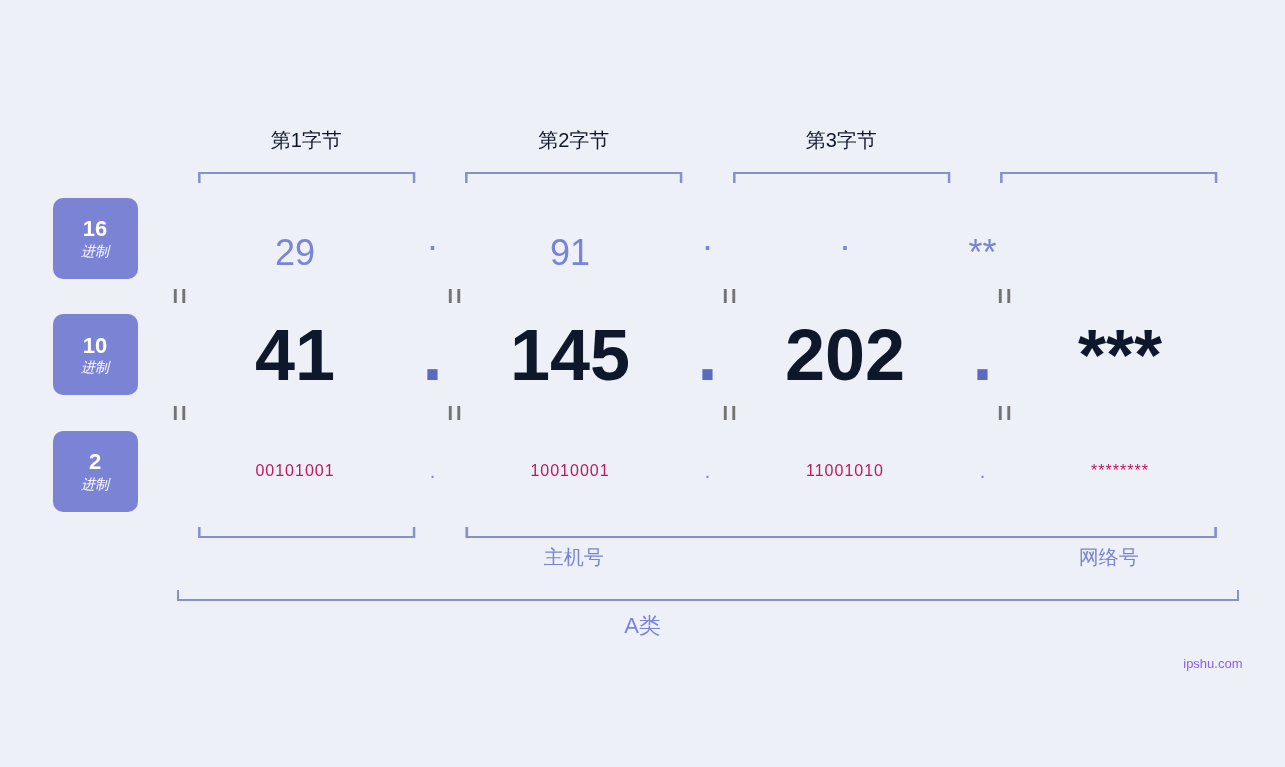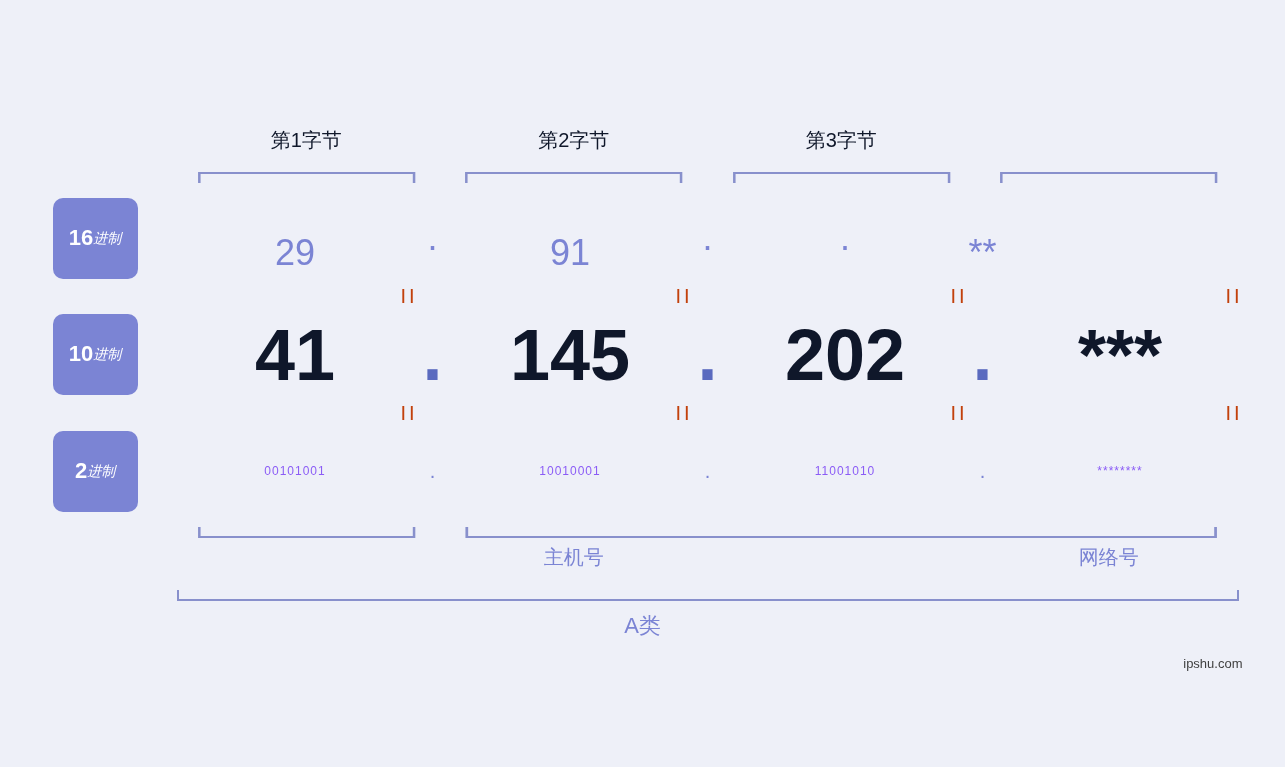--- a/index.html
+++ b/index.html
@@ -65,21 +65,21 @@
       align-items: center;
       margin-bottom: 0;
     }
 
     .row-label {
       width: 85px;
       height: 81px;
       background: #7b84d4;
       border-radius: 10px;
       display: flex;
-      flex-direction: row;
+      flex-direction: column;
       align-items: center;
       justify-content: center;
       color: white;
       font-size: 18px;
       line-height: 1.2;
       margin-left: 10px;
     }
 
     .row-label .num { font-size: 22px; font-weight: bold; }
     .row-label .unit { font-size: 14px; font-style: italic; }
@@ -112,44 +112,45 @@
       color: #0f172a;
     }
     .row-10 .dot-sep {
       font-size: 72px;
       font-weight: 700;
       color: #5a6abf;
     }
 
     
     .row-2 .cell-value {
-      font-size: 12px;
+      font-size: 16px;
       font-weight: 300;
-      color: #8b5cf6;
+      color: #be185d;
       letter-spacing: 1px;
     }
     .row-2 .dot-sep {
       font-size: 20px;
       font-weight: 300;
       color: #7b84d4;
     }
 
     
     .equals-row {
       display: grid;
       grid-template-columns: 130px 1fr 30px 1fr 30px 1fr 30px 1fr;
       align-items: center;
       margin: 6px 0;
     }
 
     .equals-cell {
-      text-align: right;
-      color: #c2410c;
+      text-align: left;
+      color: #737373;
       font-size: 20px;
       letter-spacing: 3px;
+      font-weight: bold;
     }
 
     .equals-spacer { }
 
     .label-text {
       text-align: center;
       color: #7b84d4;
       font-size: 20px;
     }
 
@@ -178,21 +179,21 @@
     .class-label {
       color: #7b84d4;
       font-size: 22px;
     }
 
     
     .watermark {
       position: absolute;
       bottom: -30px;
       right: 0;
-      color: #404040;
+      color: #8b5cf6;
       font-size: 13px;
     }
   </style>
 </head>
 <body>
 
 <div class="container">
 
   <div class="col-headers">
     <div class="col-header-spacer"></div>

